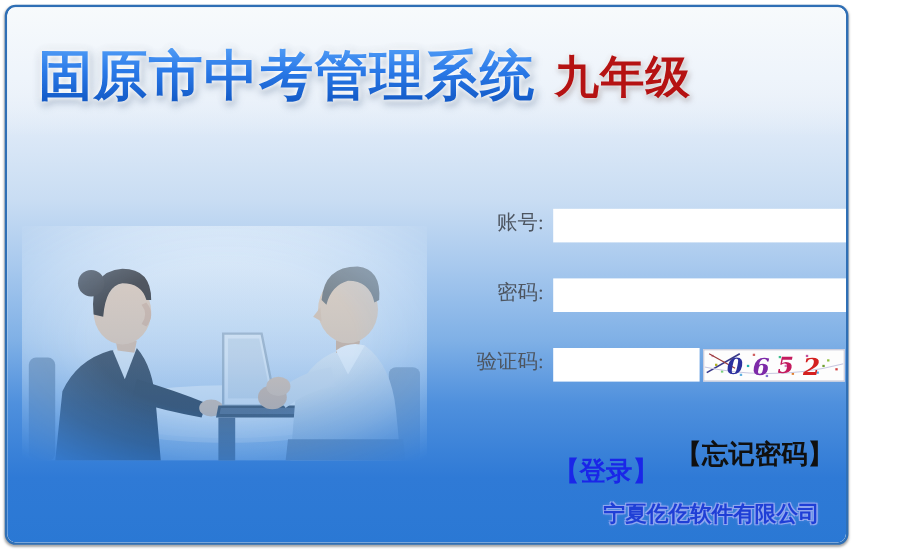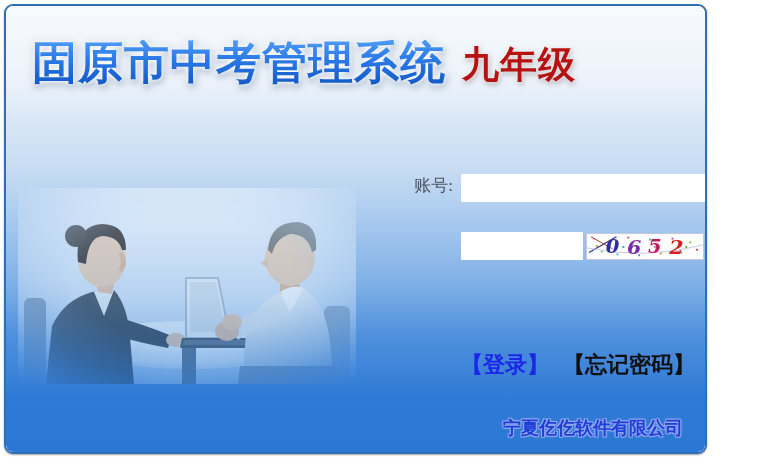--- a/index.html
+++ b/index.html
@@ -174,20 +174,21 @@
     display: flex;
     align-items: center;
   }
   #login-link {
     font-size: 22px;
     font-weight: bold;
     color: #1a26e8;
     text-decoration: none;
     cursor: pointer;
     letter-spacing: 0px;
+    margin-top: 28px;
   }
   #forgot-link {
     font-size: 22px;
     font-weight: bold;
     color: #101010;
     text-decoration: none;
     cursor: pointer;
     margin-left: 14px;
     letter-spacing: 0px;
   }
@@ -303,22 +304,27 @@
       <div id="photo-tint"></div>
     </div>
 
     <div id="login-form">
 
       <div class="form-row">
         <span class="form-label">账号:</span>
         <input class="form-input" type="text" placeholder="" style="">
       </div>
 
-
       <div class="form-row">
+        <span class="form-label">密码:</span>
+        <input class="form-input" type="password" placeholder="" style="">
+      </div>
+
+      <div class="form-row">
+        <span class="form-label">验证码:</span>
         <input class="form-input short" type="text" placeholder="" style="">
         <div id="captcha-image">
           <svg id="captcha-svg" viewBox="0 0 118 27" preserveAspectRatio="none">
             <rect x="0" y="0" width="118" height="27" fill="#fdfdfd"></rect>
 
             <g>
               <rect x="6" y="4" width="2" height="2" fill="#e0a0c0"></rect>
               <rect x="14" y="18" width="2" height="2" fill="#7ad07a"></rect>
               <rect x="22" y="7" width="2" height="2" fill="#f0c040"></rect>
               <rect x="30" y="21" width="2" height="2" fill="#60b0e0"></rect>

